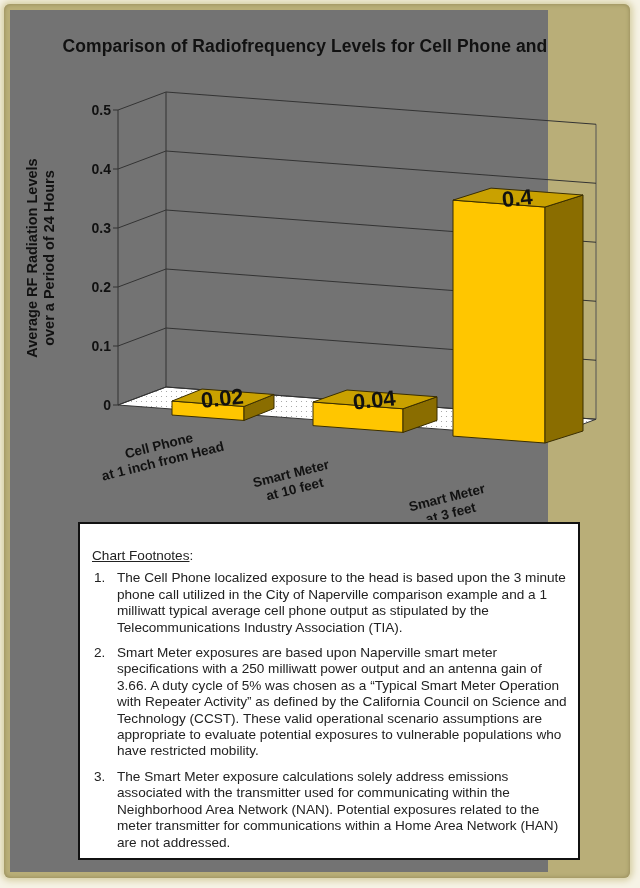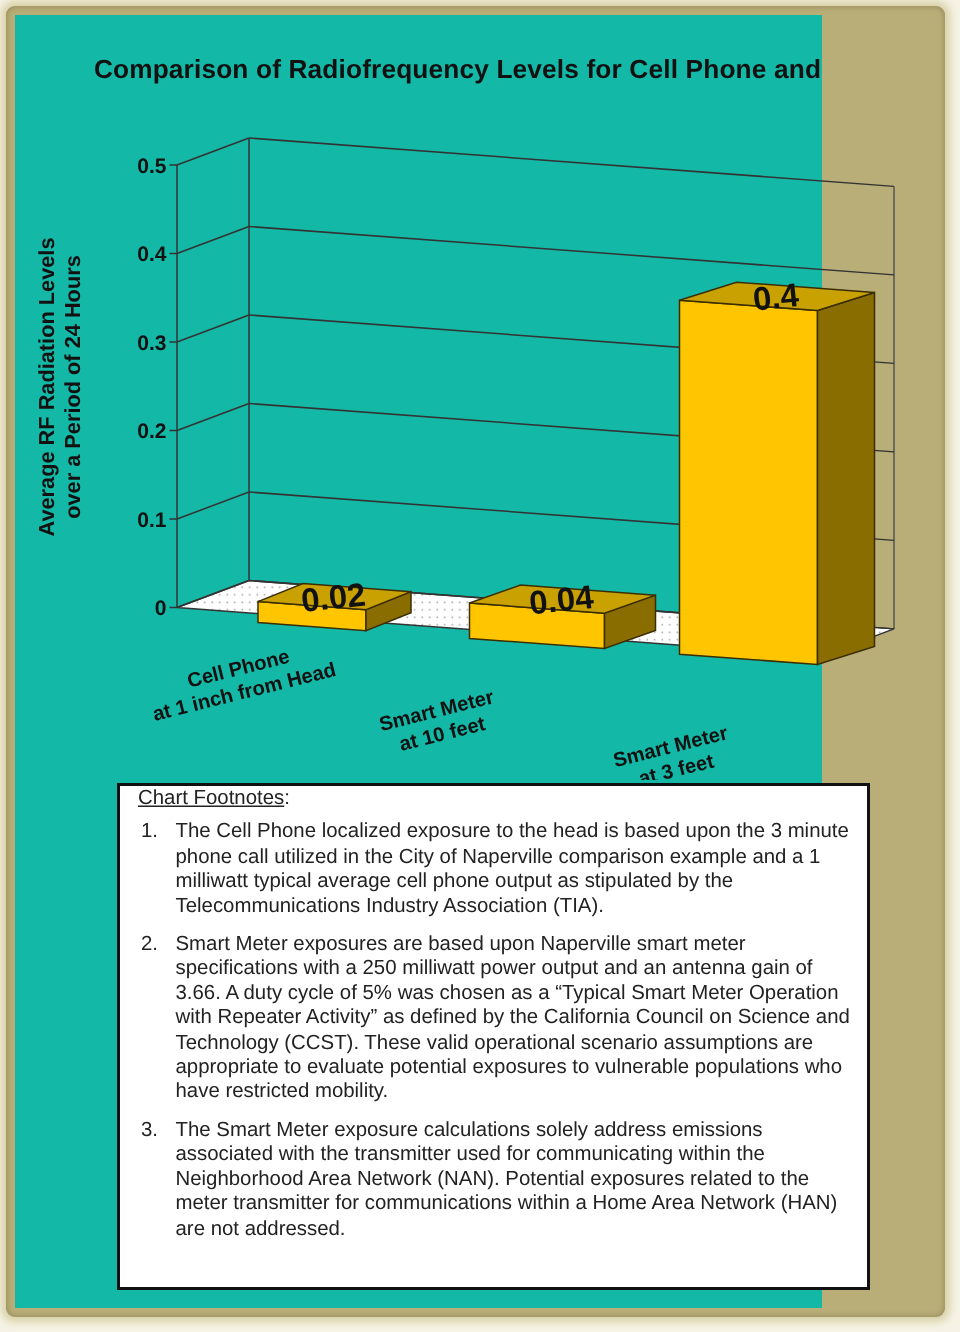--- a/index.html
+++ b/index.html
@@ -9,39 +9,39 @@
     font-family: "Liberation Sans", sans-serif;
   }
   .frame {
     position: absolute; left: 4px; top: 4px; width: 626px; height: 874px;
     border-radius: 6px;
     background: #b9ae78;
     box-shadow: 0 0 6px 3px #d8d0a6, inset 0 0 4px #8e8454;
   }
   .page {
     position: absolute; left: 10px; top: 10px; width: 538px; height: 862px;
-    background: #14b8a6;
+    background: #737373;
     text-decoration: underline;
   }
   .title {
     position: absolute; left: 0; top: 24px; width: 590px; text-align: center;
     font-weight: bold; font-size: 17.5px; line-height: 24px; color: #111;
     letter-spacing: 0.1px;
   }
   .title div { white-space: nowrap; }
   .chart-svg { position: absolute; left: 0; top: 0; }
   .ylabel {
     position: absolute; left: 4px; top: 248px; width: 260px; height: 40px;
     transform: translate(-100px, -20px) rotate(-90deg); transform-origin: 130px 20px;
     text-align: center; font-weight: bold; font-size: 14.5px; line-height: 17px; color: #111;
   }
   .footnotes {
     position: absolute; left: 68px; top: 512px; width: 502px; height: 338px;
     border: 2px solid #111; background: #fff; box-sizing: border-box;
-    padding: 0 10px 0 12px; color: #222;
+    padding: 24px 10px 0 12px; color: #222;
     font-size: 13.6px; line-height: 16.4px;
   }
   .fn-head { text-decoration: underline; margin-bottom: 6px; }
   .fn-list { margin: 0; padding: 0; list-style: none; }
   .fn-item { display: flex; margin-bottom: 9px; }
   .fn-num { width: 23px; flex: none; padding-left: 2px; }
   .fn-text { flex: 1; }
 </style>
 </head>
 <body>

